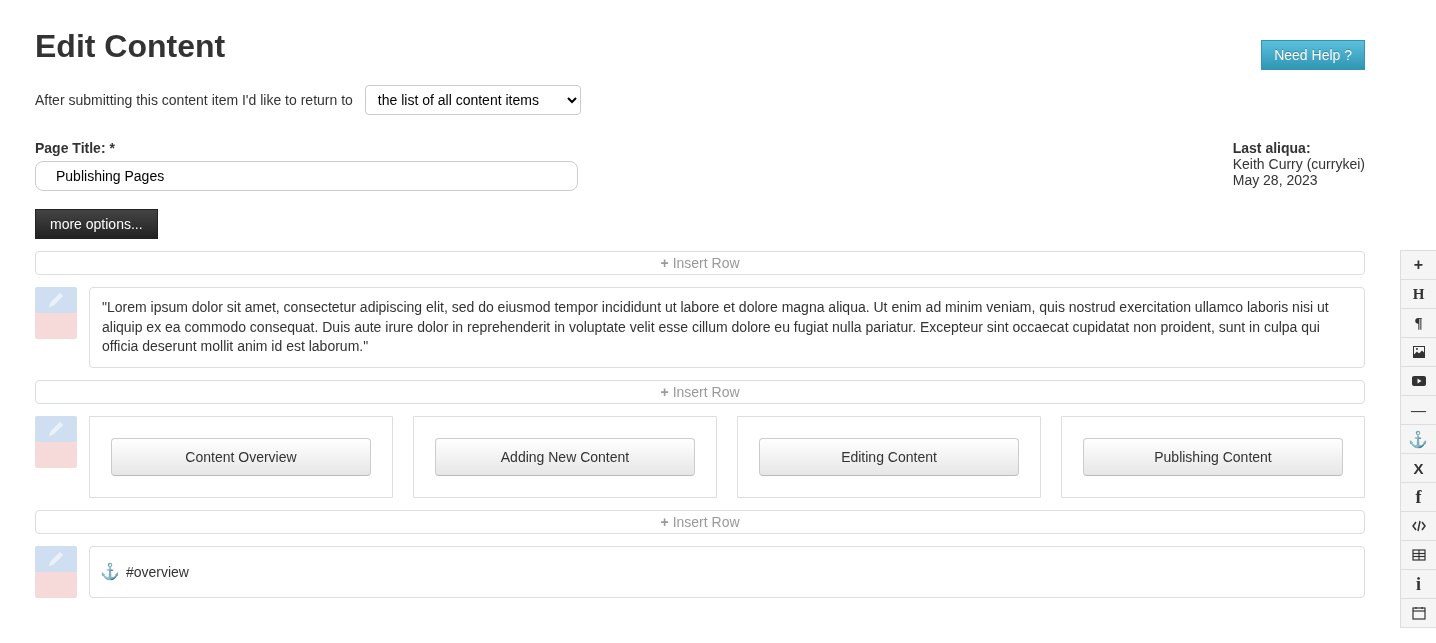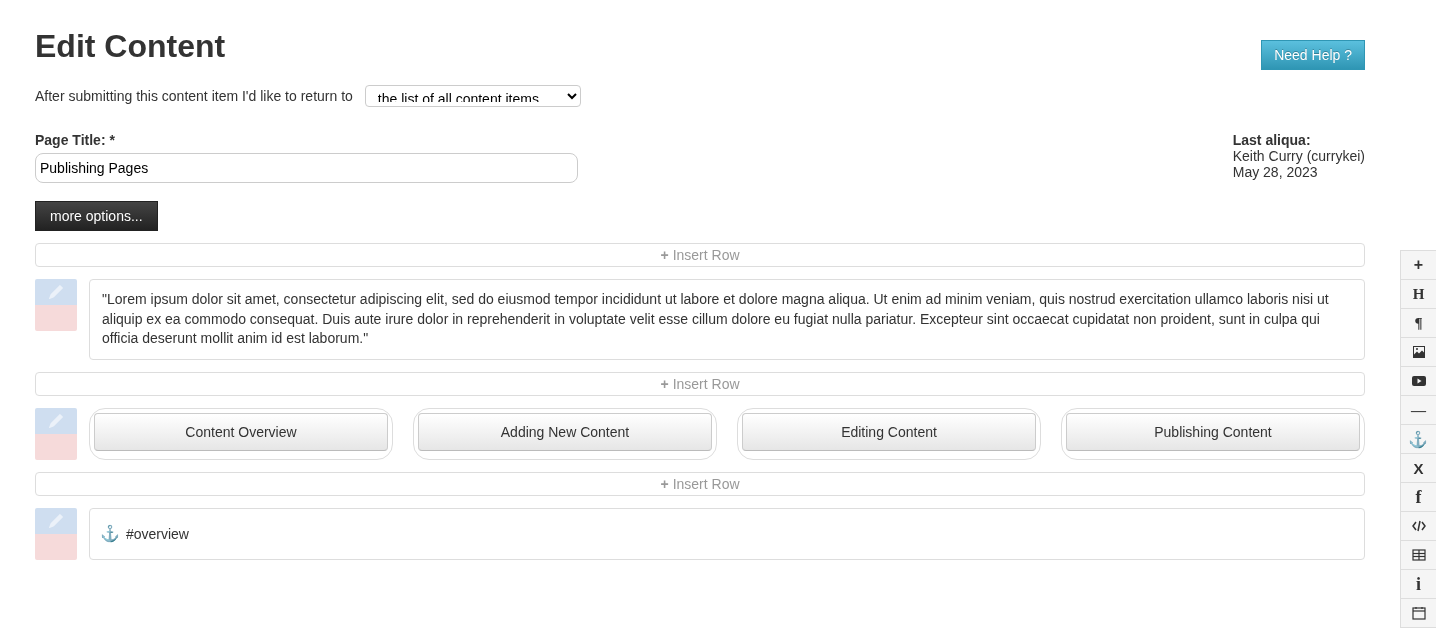--- a/index.html
+++ b/index.html
@@ -40,42 +40,42 @@
   display: flex;
   align-items: center;
   gap: 12px;
 }
 .return-row select {
   padding: 4px 24px 4px 8px;
   border: 1px solid #ccc;
   border-radius: 4px;
   font-size: 14px;
   background: #fff;
-  height: 22px;
+  height: 30px;
   min-width: 215px;
 }
 .top-meta {
   display: flex;
   justify-content: flex-end;
   align-items: flex-start;
 }
 .left-col { flex: 1; }
 .right-col {
   text-align: left;
   font-size: 14px;
   padding-top: 0;
 }
 .field-label {
   font-weight: bold;
   display: block;
   margin-bottom: 5px;
 }
 .title-input {
   width: 543px;
-  padding: 6px 4px;
+  padding: 6px 20px;
   font-size: 14px;
   border: 1px solid #ccc;
   border-radius: 8px;
 }
 .more-options {
   margin-top: 18px;
   background: #363636;
   background-image: linear-gradient(to bottom, #444, #222);
   color: #fff;
   border: 1px solid #222;
@@ -136,22 +136,22 @@
   color: #333;
 }
 .buttons-grid {
   flex: 1;
   display: grid;
   grid-template-columns: repeat(4, 1fr);
   gap: 20px;
 }
 .button-cell {
   border: 1px solid #ddd;
-  border-radius: 16px;
-  padding: 4px;
+  border-radius: 1px;
+  padding: 21px;
 }
 .inner-button {
   width: 100%;
   padding: 10px 0;
   background: linear-gradient(to bottom, #fff, #e6e6e6);
   border: 1px solid #ccc;
   border-bottom-color: #bbb;
   border-radius: 4px;
   font-size: 14px;
   color: #333;

